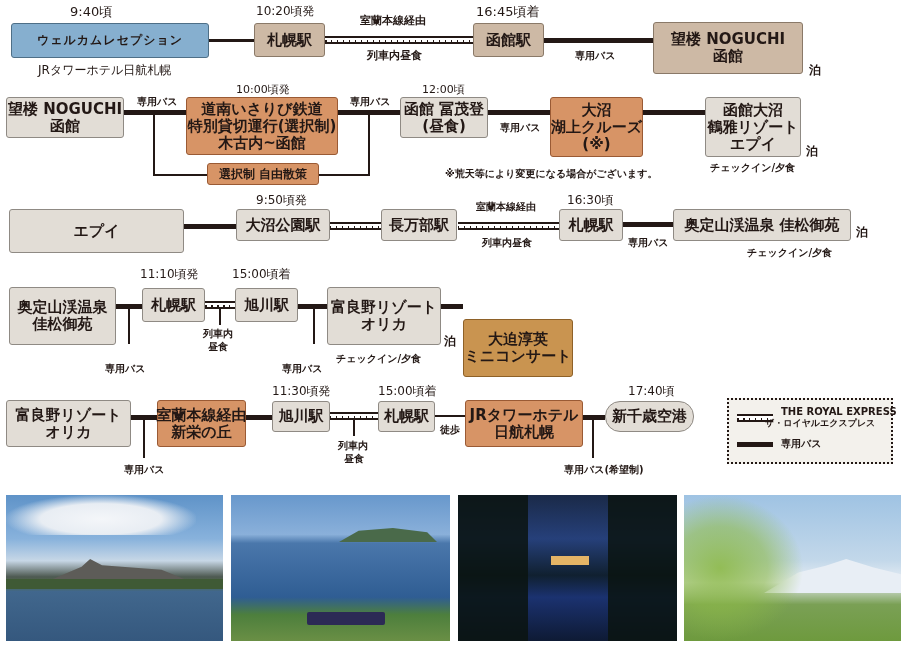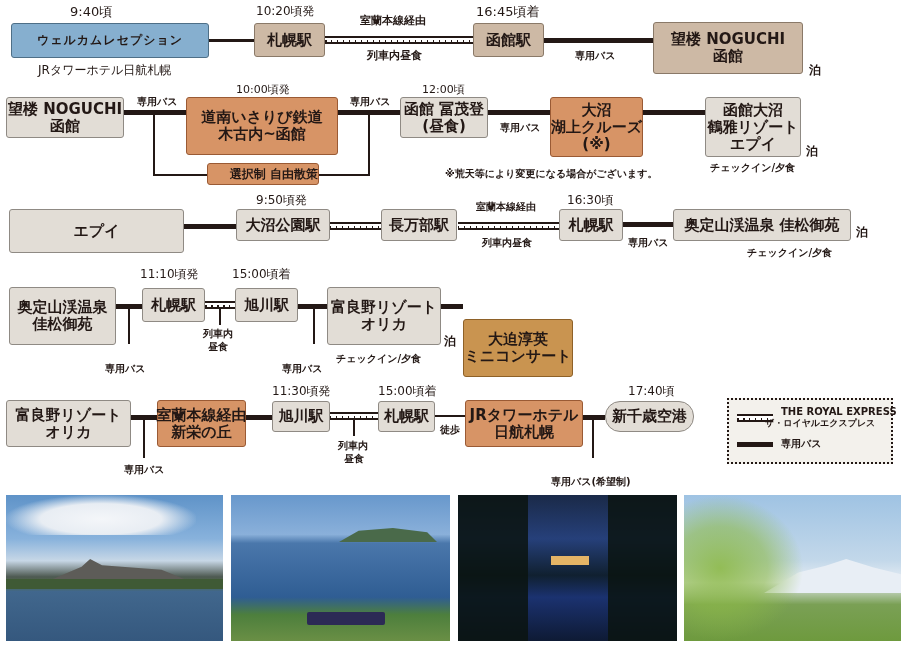--- a/index.html
+++ b/index.html
@@ -70,23 +70,24 @@
   <span>函館</span>
 </div>
 <div class="bus" style="left:124px;top:110px;width:62px;"></div>
 <div class="lbl b sm" style="left:137px;top:95px;">専用バス</div>
 <div class="vline" style="left:153px;top:112px;height:63px;"></div>
 <div class="hline" style="left:153px;top:174px;width:54px;"></div>
 
 <div class="time" style="left:236px;top:82px;font-size:11px;">10:00頃発</div>
 <div class="box orange" style="left:186px;top:97px;width:152px;height:58px;">
   <span>道南いさりび鉄道</span>
+  <span>特別貸切運行(選択制)</span>
   <span>木古内~函館</span>
 </div>
-<div class="box orange" style="left:207px;top:163px;width:112px;height:22px;font-size:12px;align-items:flex-end;">
+<div class="box orange" style="left:207px;top:163px;width:112px;height:22px;font-size:12px;">
   <span>選択制 自由散策</span>
 </div>
 <div class="hline" style="left:319px;top:174px;width:51px;"></div>
 <div class="vline" style="left:368px;top:112px;height:64px;"></div>
 <div class="bus" style="left:338px;top:110px;width:62px;"></div>
 <div class="lbl b sm" style="left:350px;top:95px;">専用バス</div>
 
 <div class="time" style="left:422px;top:82px;font-size:11px;">12:00頃</div>
 <div class="box gray" style="left:400px;top:97px;width:88px;height:41px;">
   <span>函館 冨茂登</span>
@@ -195,21 +196,21 @@
   <span>札幌駅</span>
 </div>
 <div class="hline" style="left:435px;top:415px;width:30px;"></div>
 <div class="lbl b sm" style="left:440px;top:423px;">徒歩</div>
 <div class="box orange" style="left:465px;top:400px;width:118px;height:47px;">
   <span>JRタワーホテル</span>
   <span>日航札幌</span>
 </div>
 <div class="bus" style="left:583px;top:415px;width:22px;"></div>
 <div class="vline" style="left:592px;top:417px;height:41px;"></div>
-<div class="lbl b sm" style="left:551px;top:463px;margin-top:12px;">専用バス(希望制)</div>
+<div class="lbl b sm" style="left:564px;top:463px;">専用バス(希望制)</div>
 <div class="time" style="left:628px;top:383px;font-size:12px;">17:40頃</div>
 <div class="box gray" style="left:605px;top:401px;width:89px;height:31px;border-radius:15px;">
   <span>新千歳空港</span>
 </div>
 
 <div class="legend">
   <div class="rail" style="left:8px;top:14px;width:36px;"></div>
   <div class="lbl b" style="left:52px;top:6px;font-size:10px;line-height:11px;">THE ROYAL EXPRESS</div>
   <div class="lbl b" style="left:36px;top:18px;font-size:9px;line-height:10px;">ザ・ロイヤルエクスプレス</div>
   <div class="bus" style="left:8px;top:42px;width:36px;"></div>

